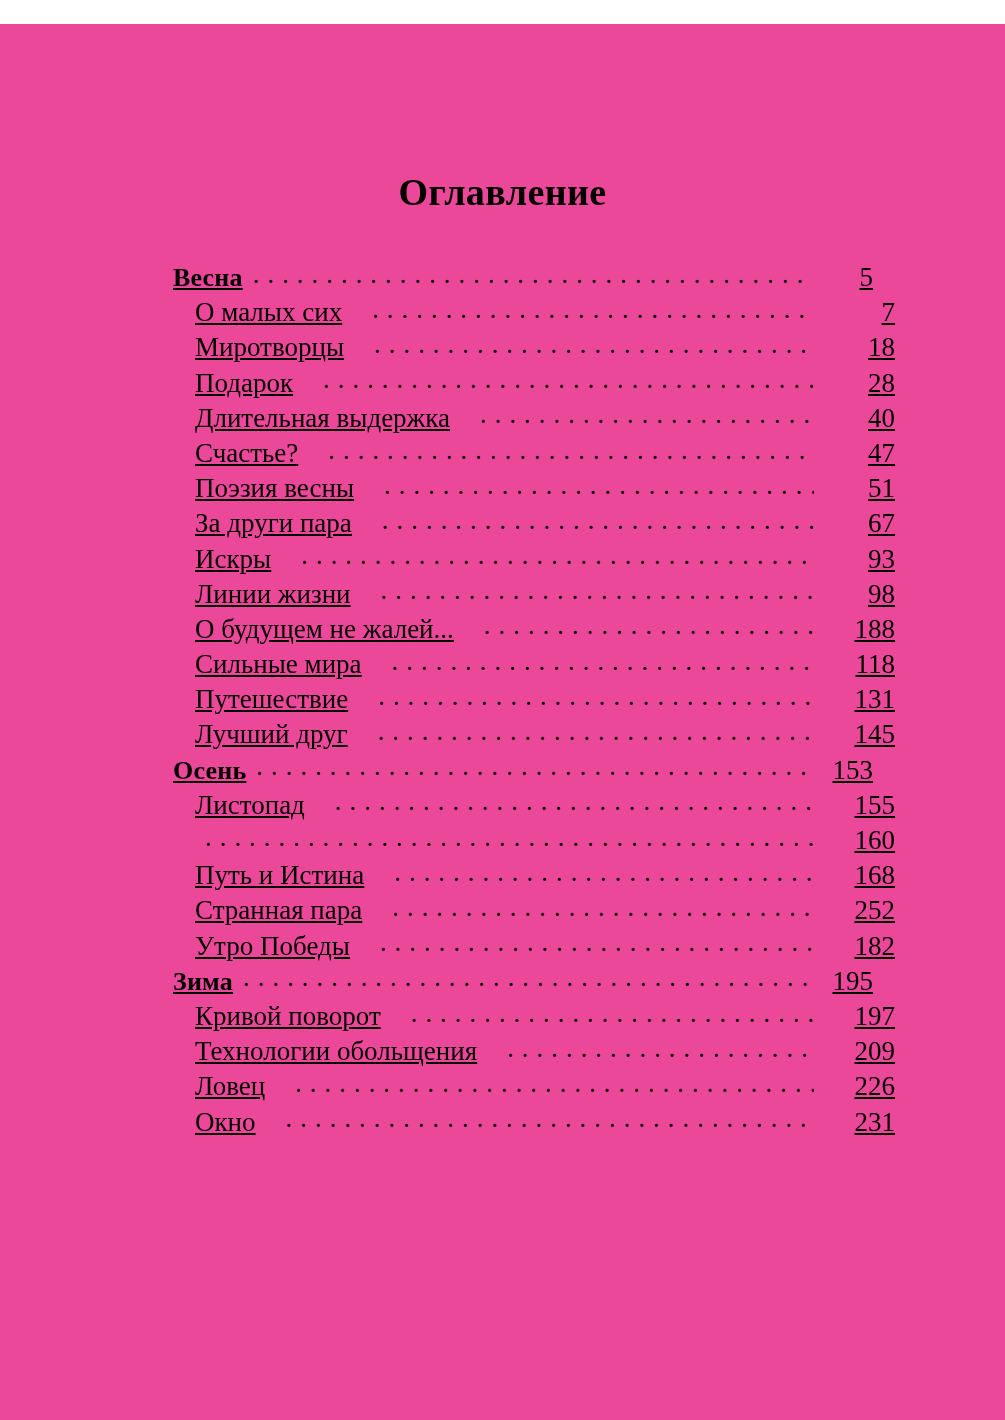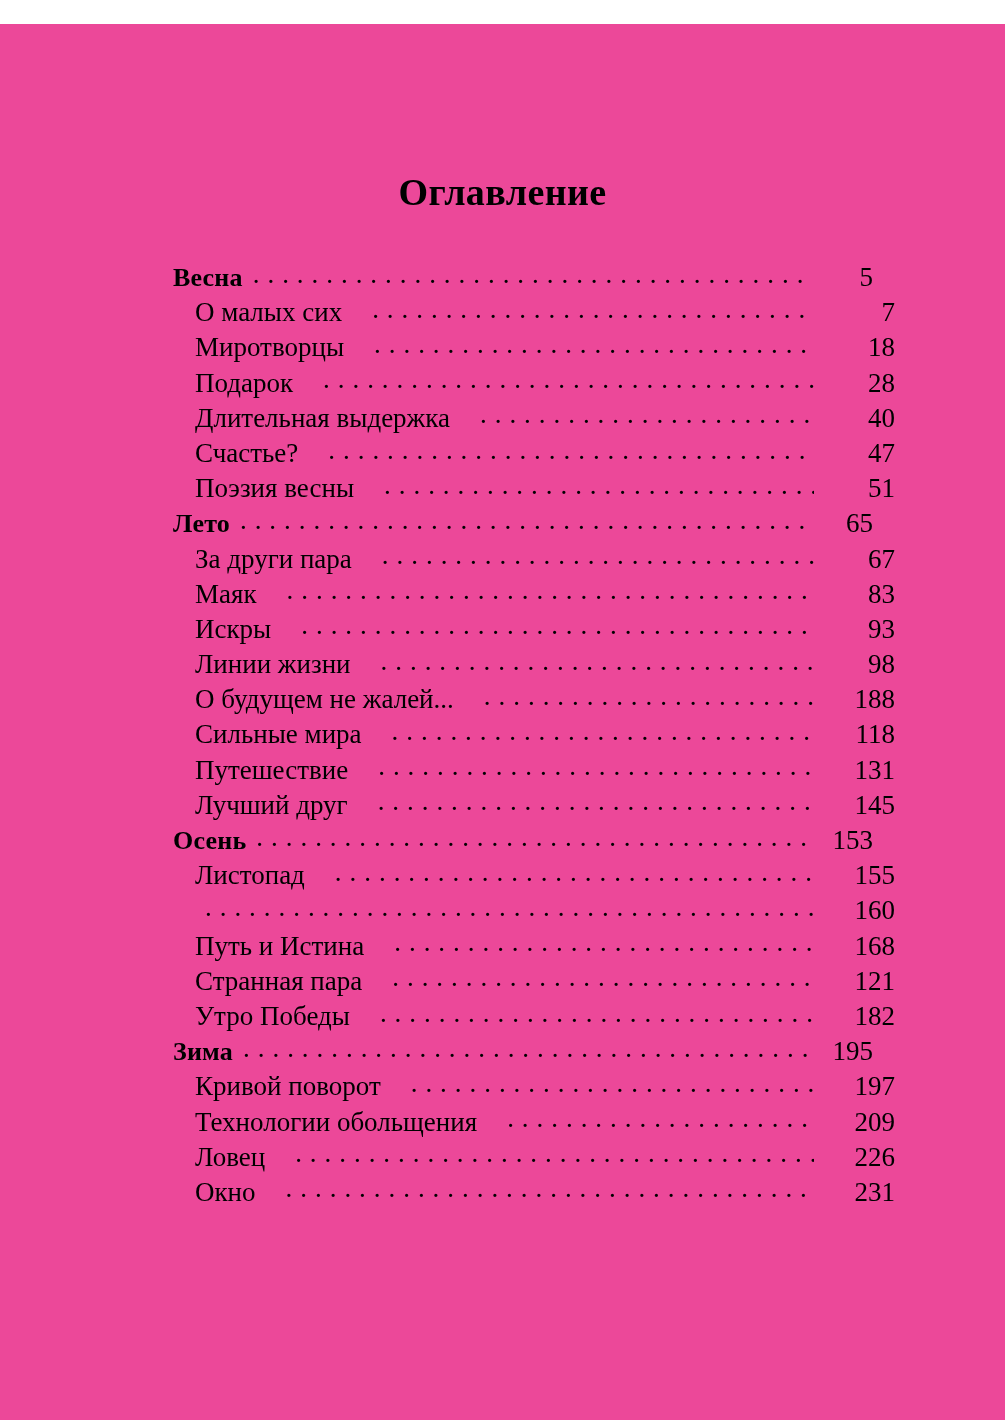--- a/index.html
+++ b/index.html
@@ -40,20 +40,21 @@
     letter-spacing: 0.4px;
     line-height: 1.05;
   }
 
   
   .toc-list {
     position: absolute;
     left: 173px;
     top: 240px;
     width: 700px;
+    text-decoration: underline;
   }
 
   .toc-row {
     display: flex;
     align-items: baseline;
     height: 35.2px;
     width: 700px;
     white-space: nowrap;
   }
 
@@ -147,34 +148,24 @@
       <div class="toc-row entry">
         <span class="label">Счастье?</span>
         <span class="leader"></span>
         <span class="pageno">47</span>
       </div>
       <div class="toc-row entry">
         <span class="label">Поэзия весны</span>
         <span class="leader"></span>
         <span class="pageno">51</span>
       </div>
-      <div class="toc-row section">
-        <span class="label">Лето</span>
-        <span class="leader"></span>
-        <span class="pageno">65</span>
-      </div>
       <div class="toc-row entry">
         <span class="label">За други пара</span>
         <span class="leader"></span>
         <span class="pageno">67</span>
-      </div>
-      <div class="toc-row entry">
-        <span class="label">Маяк</span>
-        <span class="leader"></span>
-        <span class="pageno">83</span>
       </div>
       <div class="toc-row entry">
         <span class="label">Искры</span>
         <span class="leader"></span>
         <span class="pageno">93</span>
       </div>
       <div class="toc-row entry">
         <span class="label">Линии жизни</span>
         <span class="leader"></span>
         <span class="pageno">98</span>
@@ -214,21 +205,21 @@
         <span class="pageno">160</span>
       </div>
       <div class="toc-row entry">
         <span class="label">Путь и Истина</span>
         <span class="leader"></span>
         <span class="pageno">168</span>
       </div>
       <div class="toc-row entry">
         <span class="label">Странная пара</span>
         <span class="leader"></span>
-        <span class="pageno">121</span>
+        <span class="pageno">252</span>
       </div>
       <div class="toc-row entry">
         <span class="label">Утро Победы</span>
         <span class="leader"></span>
         <span class="pageno">182</span>
       </div>
       <div class="toc-row section">
         <span class="label">Зима</span>
         <span class="leader"></span>
         <span class="pageno">195</span>

